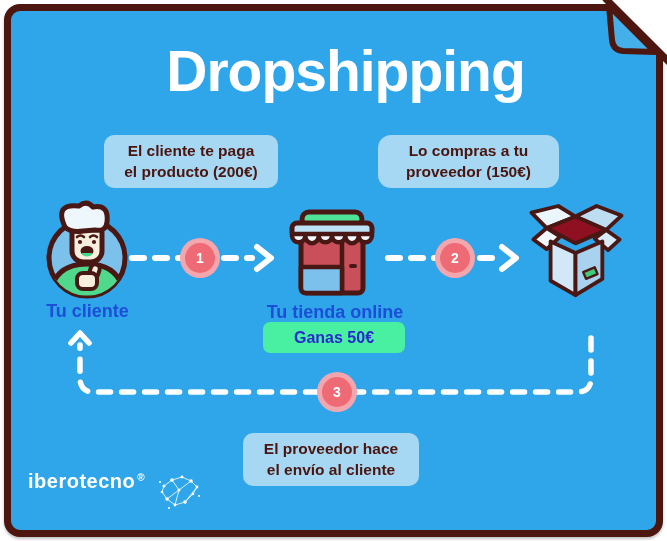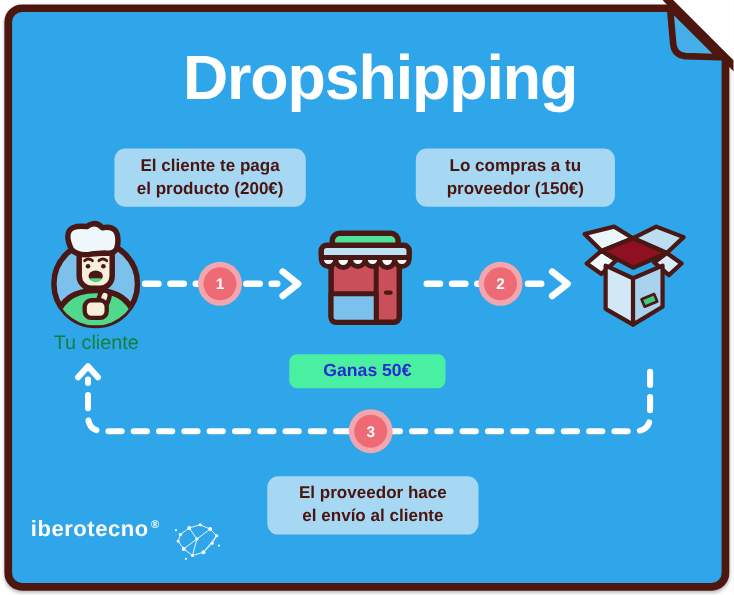--- a/index.html
+++ b/index.html
@@ -14,26 +14,26 @@
     position:absolute;left:0;top:26px;width:100%;margin:12px;text-align:center;
     font-size:57px;font-weight:700;letter-spacing:-1px;color:#ffffff;
   }
   .callout{
     position:absolute;display:flex;align-items:center;justify-content:center;
     background:#A6D7F3;border-radius:10px;color:#4A150F;
     font-size:15.5px;font-weight:700;line-height:1.35;text-align:center;
     white-space:pre-line;padding:24px 8px;box-sizing:border-box;
   }
   .callout1{left:104px;top:135px;width:174px;height:53px;}
-  .callout2{left:378px;top:135px;width:181px;height:53px;}
-  .callout3{left:243px;top:433px;width:192px;height:53px;}
+  .callout2{left:378px;top:135px;width:181px;height:53px;border-radius:13px;}
+  .callout3{left:243px;top:433px;width:176px;height:53px;}
   .node-icon{position:absolute;}
   .node-label{
-    position:absolute;text-align:center;color:#15803d;
-    font-size:18px;font-weight:400;
+    position:absolute;text-align:center;color:#1d4ed8;
+    font-size:18px;font-weight:700;
   }
   .label-client{left:25px;top:301px;width:125px;}
   .label-store{left:265px;top:302px;width:140px;}
   .label-supplier{left:508px;top:301px;width:140px;}
   .badge{
     position:absolute;left:263px;top:322px;width:142px;height:31px;
     display:flex;align-items:center;justify-content:center;
     background:#49F0A2;border-radius:7px;
     color:#2929D1;font-size:16px;font-weight:700;
   }
@@ -116,20 +116,21 @@
       <polygon points="30,26 60,14 92,28 60,42" fill="#8E1021"></polygon>
       <polygon points="30,26 16,38 30,48 44,35" fill="#F2F9FD"></polygon>
       <polygon points="92,28 106,38 94,49 80,37" fill="#D7EBF8"></polygon>
       <polygon points="34,40 60,52 60,96 34,81" fill="#D2E8F7"></polygon>
       <polygon points="60,52 88,40 88,79 60,96" fill="#A9D2EE"></polygon>
       <polygon points="68,72 80,67 83,74 71,79" fill="#3ECC7C" stroke-width="2.5"></polygon>
     </g>
   </svg>
 
   <div class="node-label label-client">Tu cliente</div>
+  <div class="node-label label-store">Tu tienda online</div>
 
   <div class="badge">Ganas 50€</div>
 
   <svg class="arrow-svg" style="left:126px;top:240px;" width="152" height="36" viewBox="0 0 152 36">
     <line x1="6" y1="18" x2="126" y2="18" stroke="#ffffff" stroke-width="6" stroke-linecap="round" stroke-dasharray="12 11"></line>
     <path d="M131 7 L145 18 L131 29" fill="none" stroke="#ffffff" stroke-width="6" stroke-linecap="round" stroke-linejoin="round"></path>
   </svg>
 
   <svg class="arrow-svg" style="left:383px;top:240px;" width="140" height="36" viewBox="0 0 140 36">
     <line x1="5" y1="18" x2="114" y2="18" stroke="#ffffff" stroke-width="6" stroke-linecap="round" stroke-dasharray="12 11"></line>

